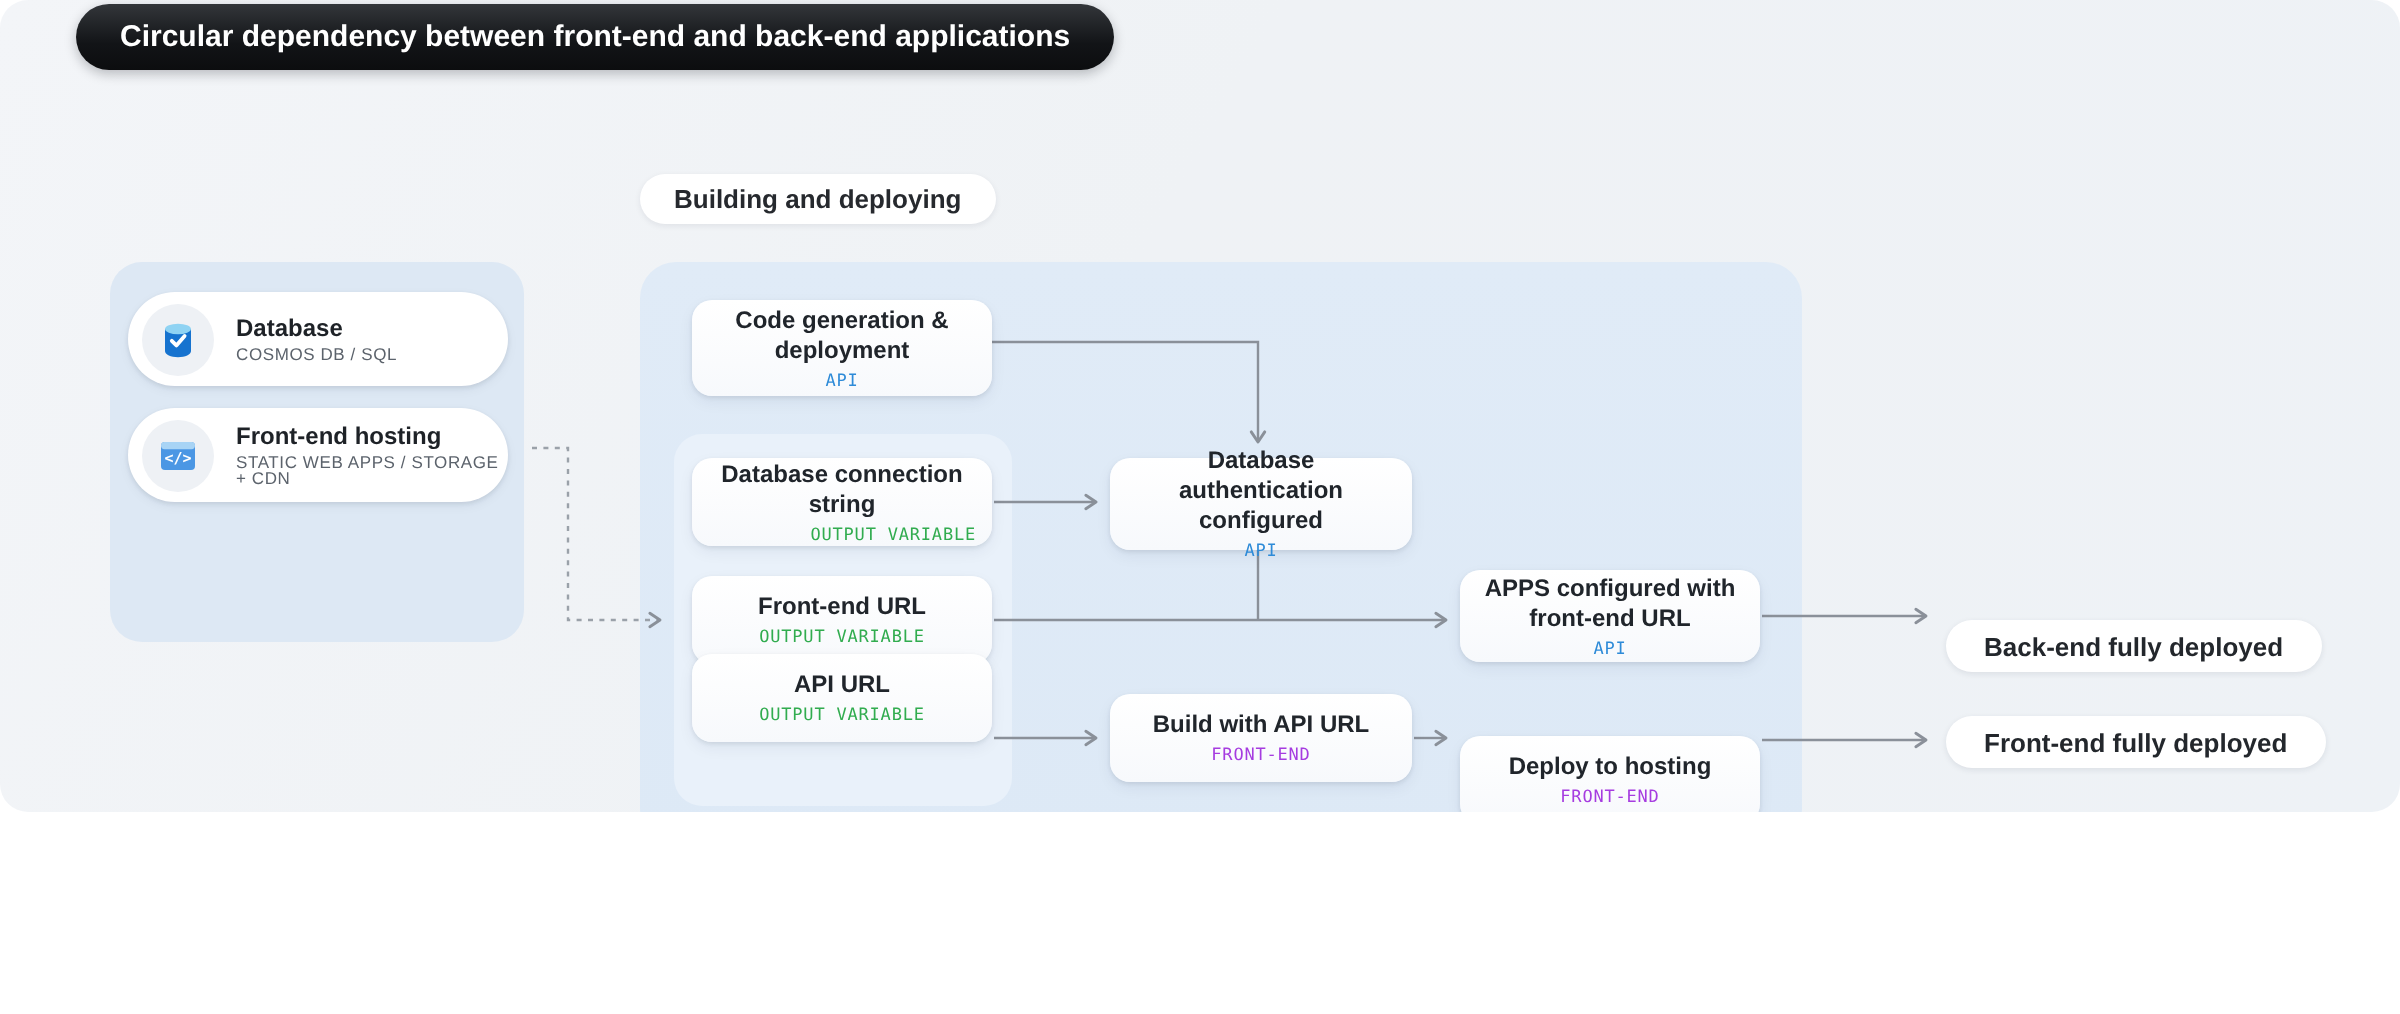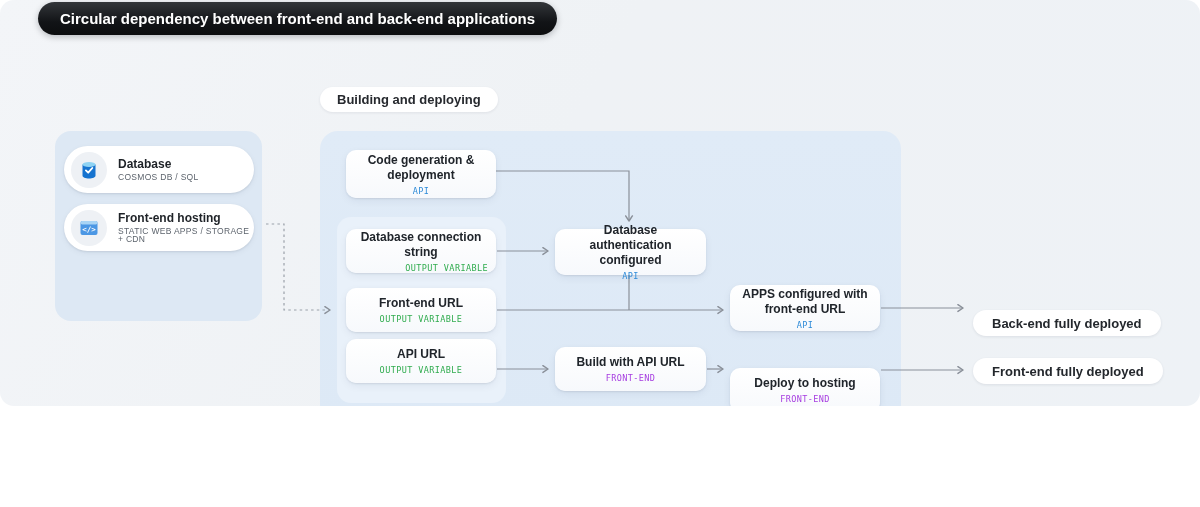--- a/index.html
+++ b/index.html
@@ -46,21 +46,21 @@
     position:absolute;background:linear-gradient(180deg,#ffffff 0%,#f7f9fc 100%);border-radius:10px;
     box-shadow:0 1px 2px rgba(25,39,60,.10),0 3px 8px rgba(25,39,60,.06);
     display:flex;flex-direction:column;align-items:center;justify-content:center;text-align:center;
     padding:4px 8px;box-sizing:border-box;
   }
   .node-title{font-size:12px;font-weight:600;color:#20252b;line-height:1.25;}
   .node-tag{font-size:8.5px;font-weight:400;font-family:"DejaVu Sans Mono", monospace;letter-spacing:.4px;margin-top:3px;}
   #node-code-gen{left:346px;top:150px;width:150px;height:48px;}
   #node-db-conn{left:346px;top:229px;width:150px;height:44px;align-items:flex-end;}
   #node-frontend-url{left:346px;top:288px;width:150px;height:44px;}
-  #node-api-url{left:346px;top:339px;width:150px;height:44px;text-align:center;}
+  #node-api-url{left:346px;top:327px;width:150px;height:44px;text-align:center;}
   #node-db-auth{left:555px;top:229px;width:151px;height:46px;}
   #node-build-api{left:555px;top:347px;width:151px;height:44px;}
   #node-cors{left:730px;top:285px;width:150px;height:46px;}
   #node-deploy{left:730px;top:347px;width:150px;height:44px;margin-top:21px;}
   
   .outcome-pill{
     position:absolute;background:#ffffff;border-radius:14px;height:26px;display:flex;align-items:center;
     padding:0 19px;font-size:13px;font-weight:600;color:#23272c;box-shadow:0 1px 3px rgba(20,30,50,.09);
   }
   #outcome-backend{left:973px;top:296px;margin-top:14px;}

